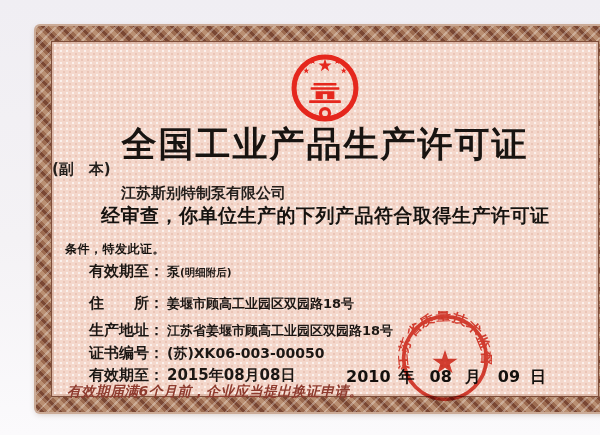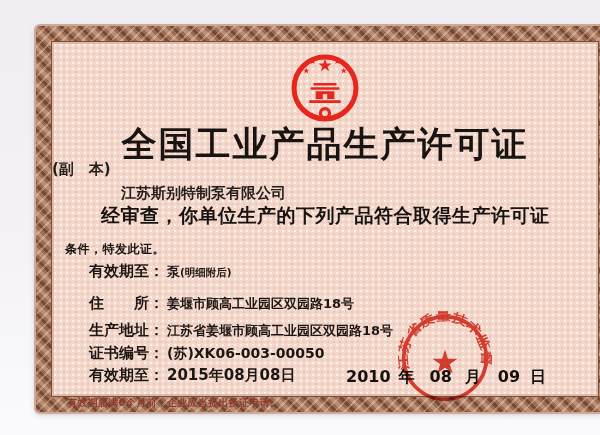--- a/index.html
+++ b/index.html
@@ -28,21 +28,21 @@
   .stmt2{left:13px;top:199px;font-size:12px;font-weight:bold;color:#161310;letter-spacing:.5px;}
   .frow{left:37px;white-space:nowrap;color:#1c1714;}
   .r1{top:219px}.r2{top:251px}.r3{top:278px}.r4{top:301px}.r5{top:323px}
   .flabel{font-size:15px;font-weight:bold;}
   .fvalue{font-size:13px;font-weight:bold;margin-left:3px;}
   .v-md{font-size:14px;}.v-lg{font-size:15px;}
   .vnote{font-size:10.5px;font-weight:bold;}
   .daterow{left:294px;top:325px;font-size:16px;font-weight:bold;color:#14100d;white-space:nowrap;z-index:1;}
   .daterow .g1{margin-left:8px}.daterow .g2{margin-left:15px}.daterow .g3{margin-left:13px}
   .daterow .g4{margin-left:17px}.daterow .g5{margin-left:10px}
-  .note{left:15px;top:354px;font-size:10px;font-weight:bold;color:#8e3b2e;letter-spacing:.3px;}
+  .note{left:15px;top:341px;font-size:14px;font-weight:bold;color:#8e3b2e;letter-spacing:.3px;font-style:italic;}
   .seal{left:346px;top:269px;width:94px;height:94px;z-index:2;opacity:.92;mix-blend-mode:multiply;}
 </style>
 </head>
 <body>
 
 <div class="page">
   <div class="frame">
     <div class="inner">
 
       <svg class="abs emblem" viewBox="0 0 100 104">

